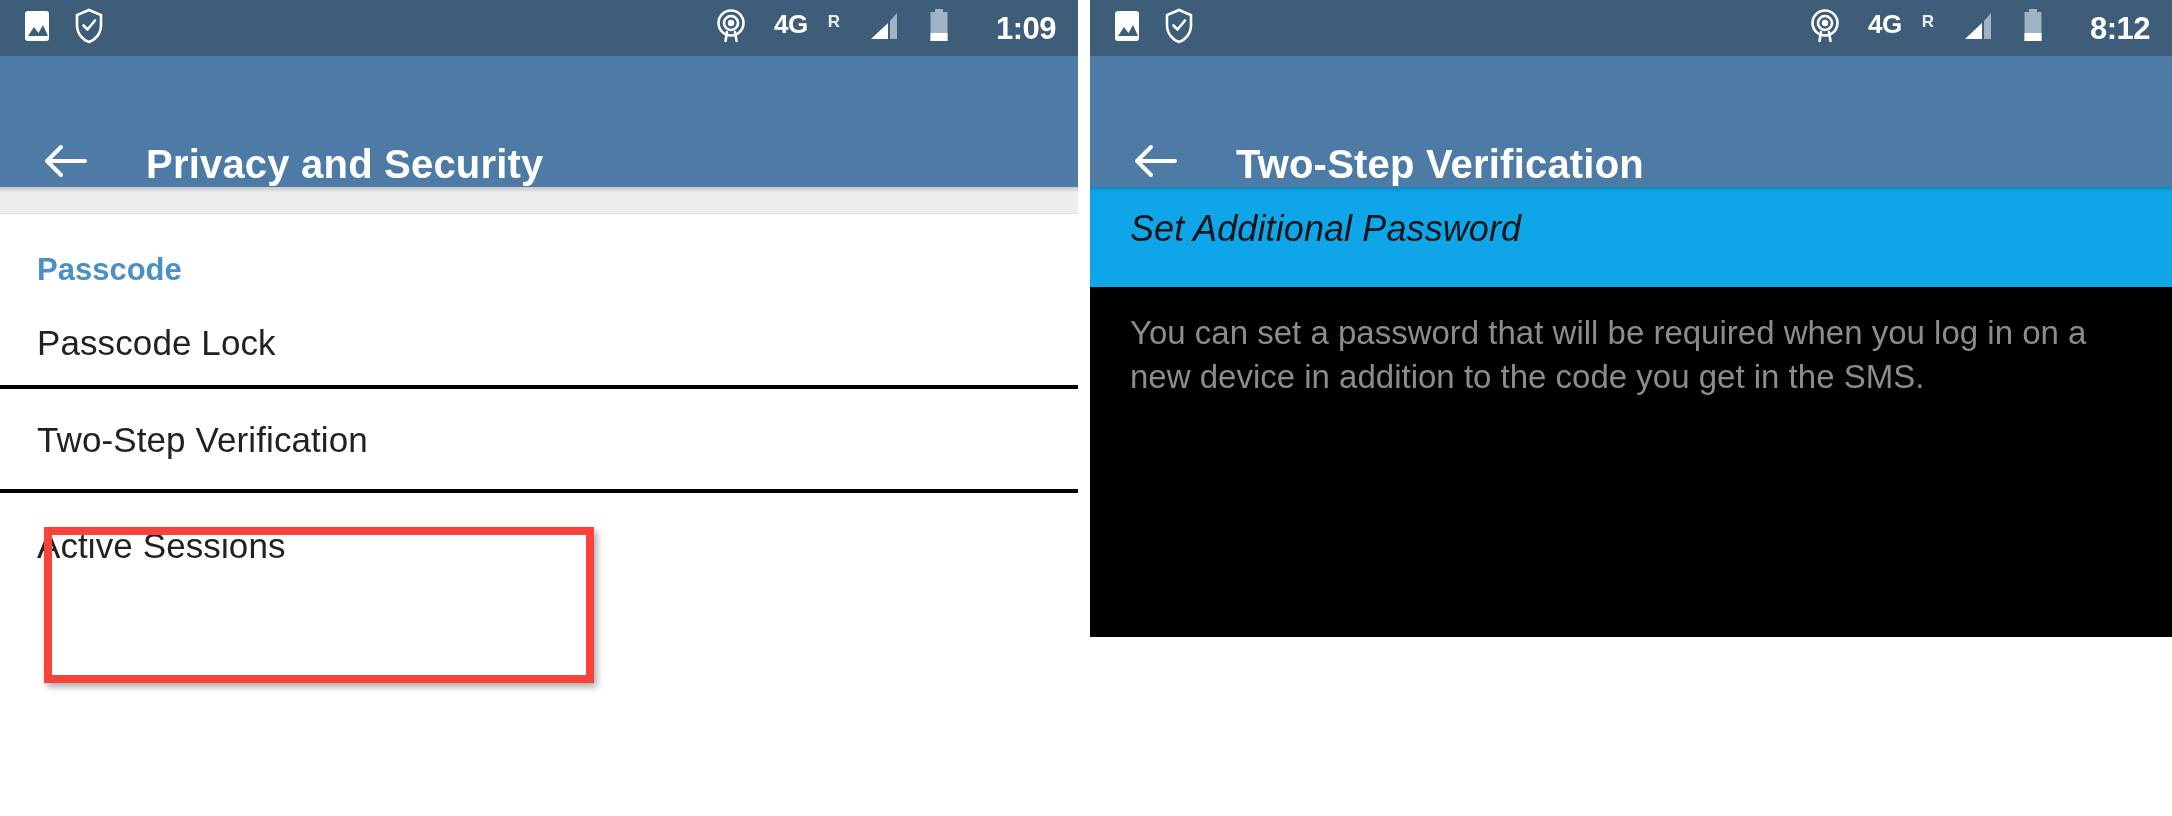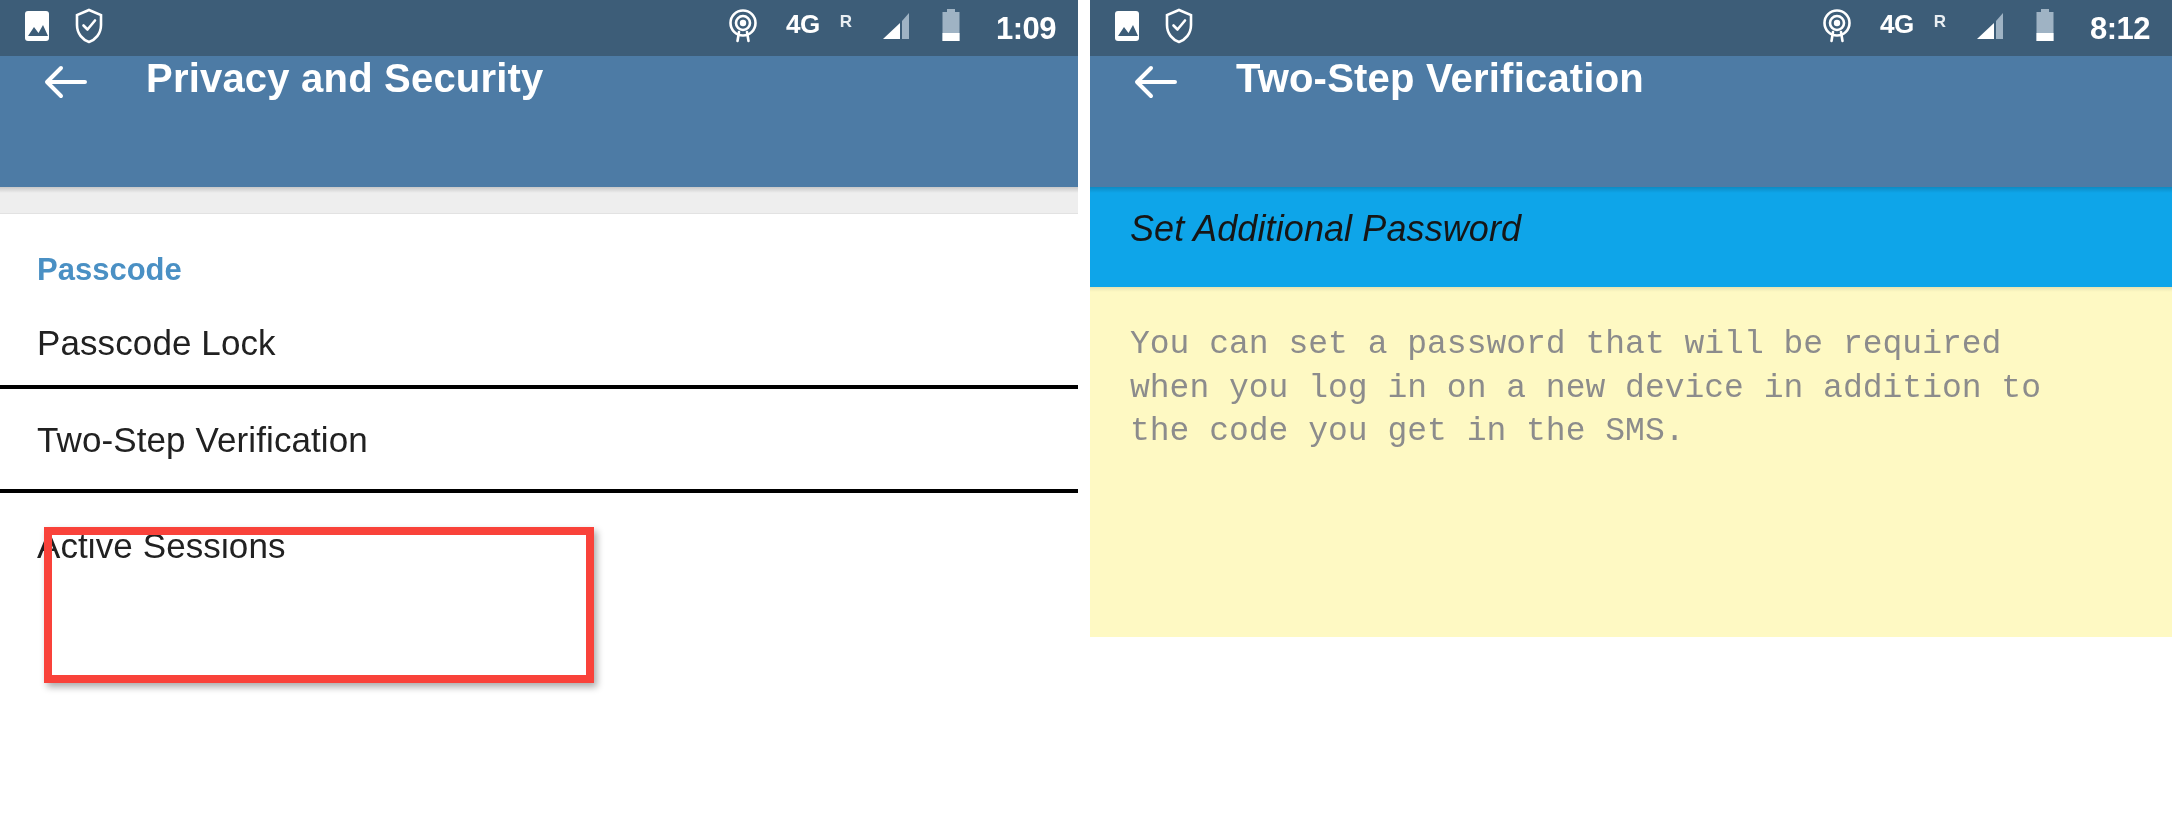--- a/index.html
+++ b/index.html
@@ -13,24 +13,24 @@
   
   .statusbar{position:relative;height:56px;background:#3d5d78;display:flex;align-items:center;
              padding:0 22px;box-sizing:border-box;}
   .sb-left{display:flex;align-items:center;gap:22px;}
   .sb-right{margin-left:auto;display:flex;align-items:center;gap:26px;}
   .sb-icon{display:block;}
   .sb-4g{color:#ffffff;font-size:26px;font-weight:bold;line-height:1;letter-spacing:-0.5px;
          position:relative;top:-4px;}
   .sb-r{color:#e9eef2;font-size:17px;font-weight:bold;line-height:1;position:relative;top:-7px;
         margin-left:-6px;}
-  .sb-time{color:#ffffff;font-size:31px;font-weight:bold;line-height:1;letter-spacing:-0.5px;margin-left:8px;}
-
-  
-  .appbar{height:131px;background:#4d7ba5;display:flex;align-items:flex-start;padding-left:40px;
+  .sb-time{color:#ffffff;font-size:31px;font-weight:bold;line-height:1;letter-spacing:-0.5px;margin-left:20px;}
+
+  
+  .appbar{height:131px;background:#4d7ba5;display:flex;align-items:flex-end;padding-left:40px;
           box-sizing:border-box;position:relative;}
   .appbar::after{content:"";position:absolute;left:0;right:0;bottom:-6px;height:6px;
                  background:linear-gradient(to bottom,rgba(0,0,0,0.16),rgba(0,0,0,0));}
   .back-arrow{width:52px;height:52px;flex:0 0 auto;}
   .appbar-title{color:#ffffff;font-size:40px;font-weight:bold;margin-left:54px;letter-spacing:0.2px;
                 white-space:nowrap;}
 
   
   .gray-strip{height:26px;background:#eeeeee;border-bottom:1px solid #e2e2e2;}
   .content{background:#ffffff;}
@@ -43,22 +43,22 @@
   .row-h3{height:104px;border-bottom:none;text-align:center;}
 
   
   .hl-box{position:absolute;left:44px;top:527px;width:550px;height:156px;
           border:8px solid #f9423a;box-sizing:border-box;
           box-shadow:3px 4px 7px rgba(0,0,0,0.33);pointer-events:none;}
 
   
   .r-item{background:#0ea5e9;padding:24px 0 40px 40px;font-style:italic;}
   .r-item-label{color:#161616;font-size:36px;line-height:1;letter-spacing:0.1px;}
-  .r-desc{background:#fef9c3;padding:36px 56px 36px 40px;box-sizing:border-box;min-height:350px;
-          position:relative;font-family:Liberation Mono, monospace;}
+  .r-desc{background:#000000;padding:24px 56px 36px 40px;box-sizing:border-box;min-height:350px;
+          position:relative;}
   .r-desc::before{content:"";position:absolute;left:0;right:0;top:0;height:5px;
                   background:linear-gradient(to bottom,rgba(0,0,0,0.09),rgba(0,0,0,0));}
   .r-desc-text{color:#8c8c8c;font-size:33px;line-height:1.32;max-width:960px;}
 </style>
 </head>
 <body>
 
 <div class="screen-wrap">
 
   <div class="panel panel-left">

